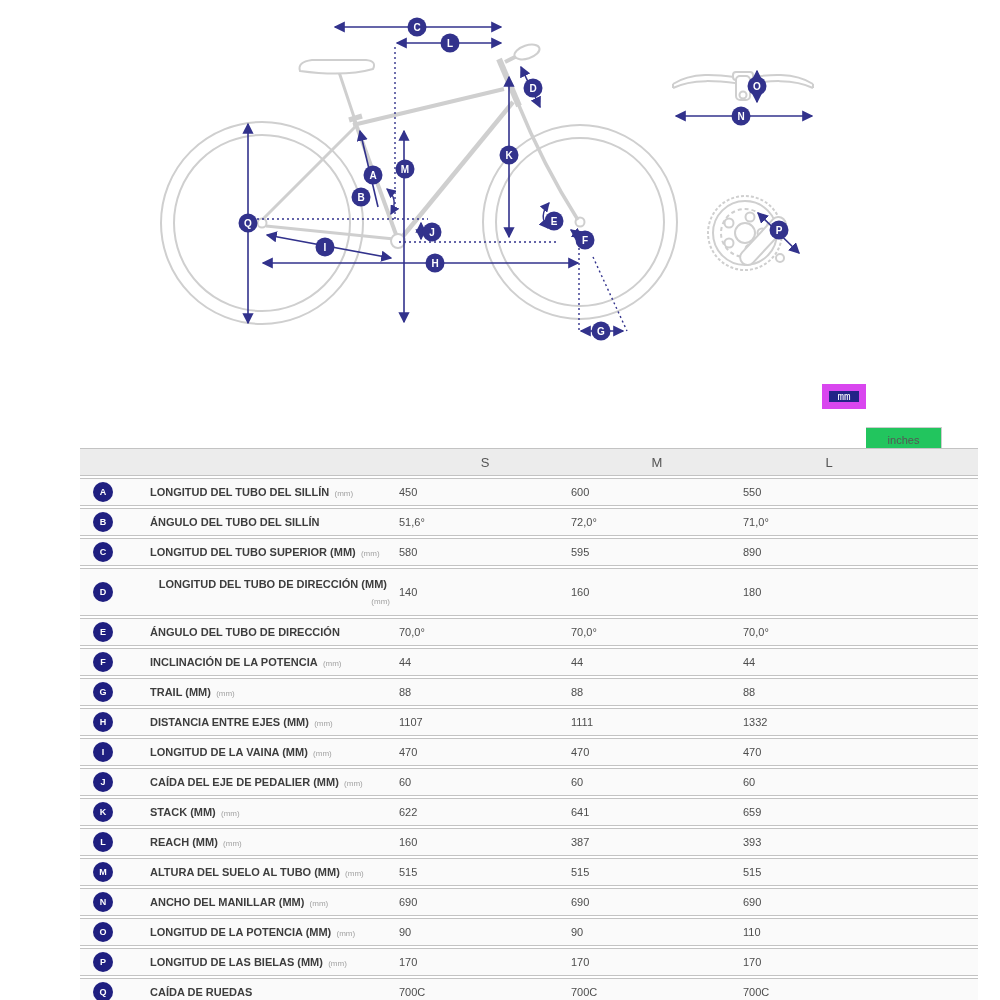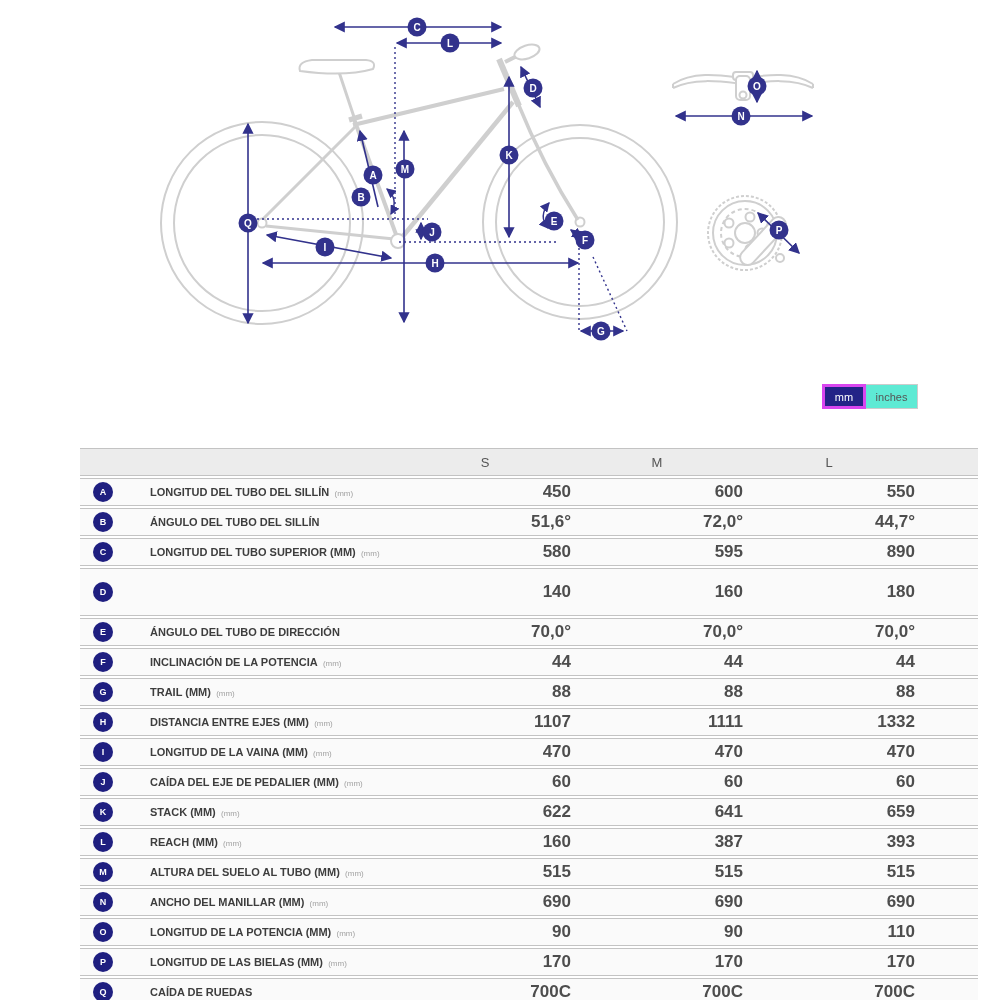--- a/index.html
+++ b/index.html
@@ -6,39 +6,39 @@
   html,body { width:1000px; height:1000px; background:#ffffff;
     font-family:"Liberation Sans", sans-serif; overflow:hidden; position:relative; }
 
   
   .diagram-wrap { position:absolute; left:0; top:0; width:1000px; height:360px; }
 
   
   .unit-toggle { position:absolute; left:822px; top:384px; display:flex; }
   .unit-btn { height:25px; display:flex; align-items:center; justify-content:center;
     font-size:11px; cursor:pointer; }
-  .unit-btn.mm { width:44px; background:#232387; color:#ffffff; border:3px solid #d946ef; }
-  .unit-btn.inches { width:52px; background:#5eead4; color:#555555; border:1px solid #cccccc; border-left:none; }
+  .unit-btn.mm { width:44px; background:#232387; color:#ffffff; border:7px solid #d946ef;font-family:Liberation Mono, monospace; }
+  .unit-btn.inches { width:76px; background:#22c55e; color:#555555; border:1px solid #cccccc; border-left:none;margin-top:43px; }
 
   
   .geo-table { position:absolute; left:80px; top:448px; width:898px; }
   .geo-row { display:grid; grid-template-columns:319px 172px 172px 172px 1fr;
     height:28px; margin-bottom:2px; background:#fafafa;
     border-top:1px solid #c3c3c3; border-bottom:1px solid #c3c3c3; align-items:center; }
   .geo-row.tall { height:48px; }
   .geo-row.header { background:#ececec; }
   .head-cell { text-align:center; font-size:13px; color:#555555; }
   .label-cell { display:flex; align-items:center; padding-left:13px; }
   .badge { width:20px; height:20px; border-radius:50%; background:#1f1f80; color:#ffffff;
     font-size:9px; font-weight:bold; display:flex; align-items:center; justify-content:center;
     flex:0 0 20px; }
   .label-text { margin-left:37px; max-width:240px; font-size:11px; font-weight:bold;
     color:#3d3d3d; line-height:1.5;text-align:right; }
   .label-suffix { font-size:8px; font-weight:normal; color:#a2a2a2; margin-left:3px; }
-  .val-cell { text-align:right; font-size:17px; color:#4d4d4d;font-weight:bold; }
+  .val-cell { text-align:left; font-size:11px; color:#4d4d4d; }
 
   svg text.mletter { font-family:"Liberation Sans", sans-serif; font-size:10px; font-weight:bold;
     fill:#ffffff; text-anchor:middle; }
 </style>
 </head>
 <body>
 
 <div class="diagram-wrap">
 <svg width="1000" height="360" viewBox="0 0 1000 360">
   <defs>
@@ -224,21 +224,21 @@
 
   <div class="geo-row">
     <div class="label-cell">
       <span class="badge">
             <span>B</span>
           </span>
       <span class="label-text"><span>ÁNGULO DEL TUBO DEL SILLÍN</span></span>
     </div>
     <div class="val-cell">51,6°</div>
     <div class="val-cell">72,0°</div>
-    <div class="val-cell">44,7°</div>
+    <div class="val-cell">71,0°</div>
     <div></div>
   </div>
 
   <div class="geo-row">
     <div class="label-cell">
       <span class="badge">
             <span>C</span>
           </span>
       <span class="label-text"><span>LONGITUD DEL TUBO SUPERIOR (MM)</span><span class="label-suffix"> (mm)</span></span>
     </div>
@@ -246,20 +246,21 @@
     <div class="val-cell">595</div>
     <div class="val-cell">890</div>
     <div></div>
   </div>
 
   <div class="geo-row tall">
     <div class="label-cell">
       <span class="badge">
             <span>D</span>
           </span>
+      <span class="label-text"><span>LONGITUD DEL TUBO DE DIRECCIÓN (MM)</span><span class="label-suffix"> (mm)</span></span>
     </div>
     <div class="val-cell">140</div>
     <div class="val-cell">160</div>
     <div class="val-cell">180</div>
     <div></div>
   </div>
 
   <div class="geo-row">
     <div class="label-cell">
       <span class="badge">

